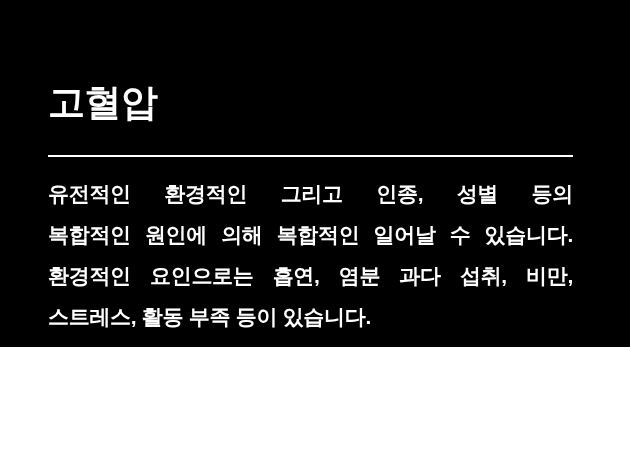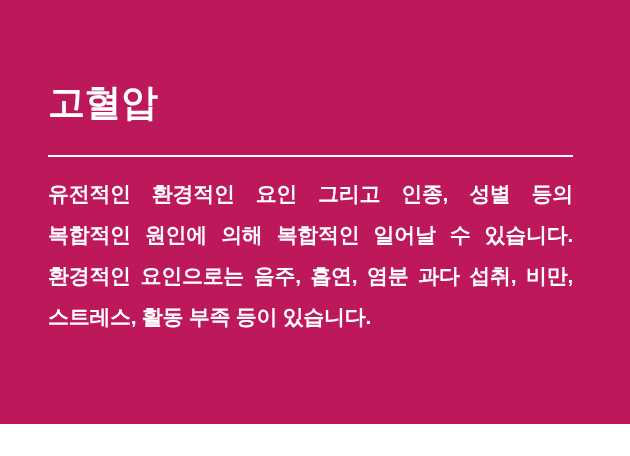--- a/index.html
+++ b/index.html
@@ -9,22 +9,22 @@
   body {
     width: 630px;
     height: 456px;
     overflow: hidden;
     font-family: "Liberation Sans", "DejaVu Sans", sans-serif;
   }
 
   #info-card {
     position: relative;
     width: 630px;
-    height: 424px;
-    background: #be185d;
+    height: 347px;
+    background: #000000;
     box-sizing: border-box;
   }
 
   .content-wrap {
     position: absolute;
     left: 48px;
     top: 80px;
     width: 525px;
   }
 
@@ -81,41 +81,39 @@
 
     <h1 id="card-title">고혈압</h1>
 
     <div id="title-divider"></div>
 
     <div id="card-body">
 
       <p class="body-line justified">
         <span>유전적인</span>
         <span>환경적인</span>
-        <span>요인</span>
         <span>그리고</span>
         <span>인종,</span>
         <span>성별</span>
         <span>등의</span>
       </p>
 
       <p class="body-line justified">
         <span>복합적인</span>
         <span>원인에</span>
         <span>의해</span>
         <span>복합적인</span>
         <span>일어날</span>
         <span>수</span>
         <span>있습니다.</span>
       </p>
 
       <p class="body-line justified">
         <span>환경적인</span>
         <span>요인으로는</span>
-        <span>음주,</span>
         <span>흡연,</span>
         <span>염분</span>
         <span>과다</span>
         <span>섭취,</span>
         <span>비만,</span>
       </p>
 
       <p class="body-line">스트레스, 활동 부족 등이 있습니다.</p>
 
     </div>

